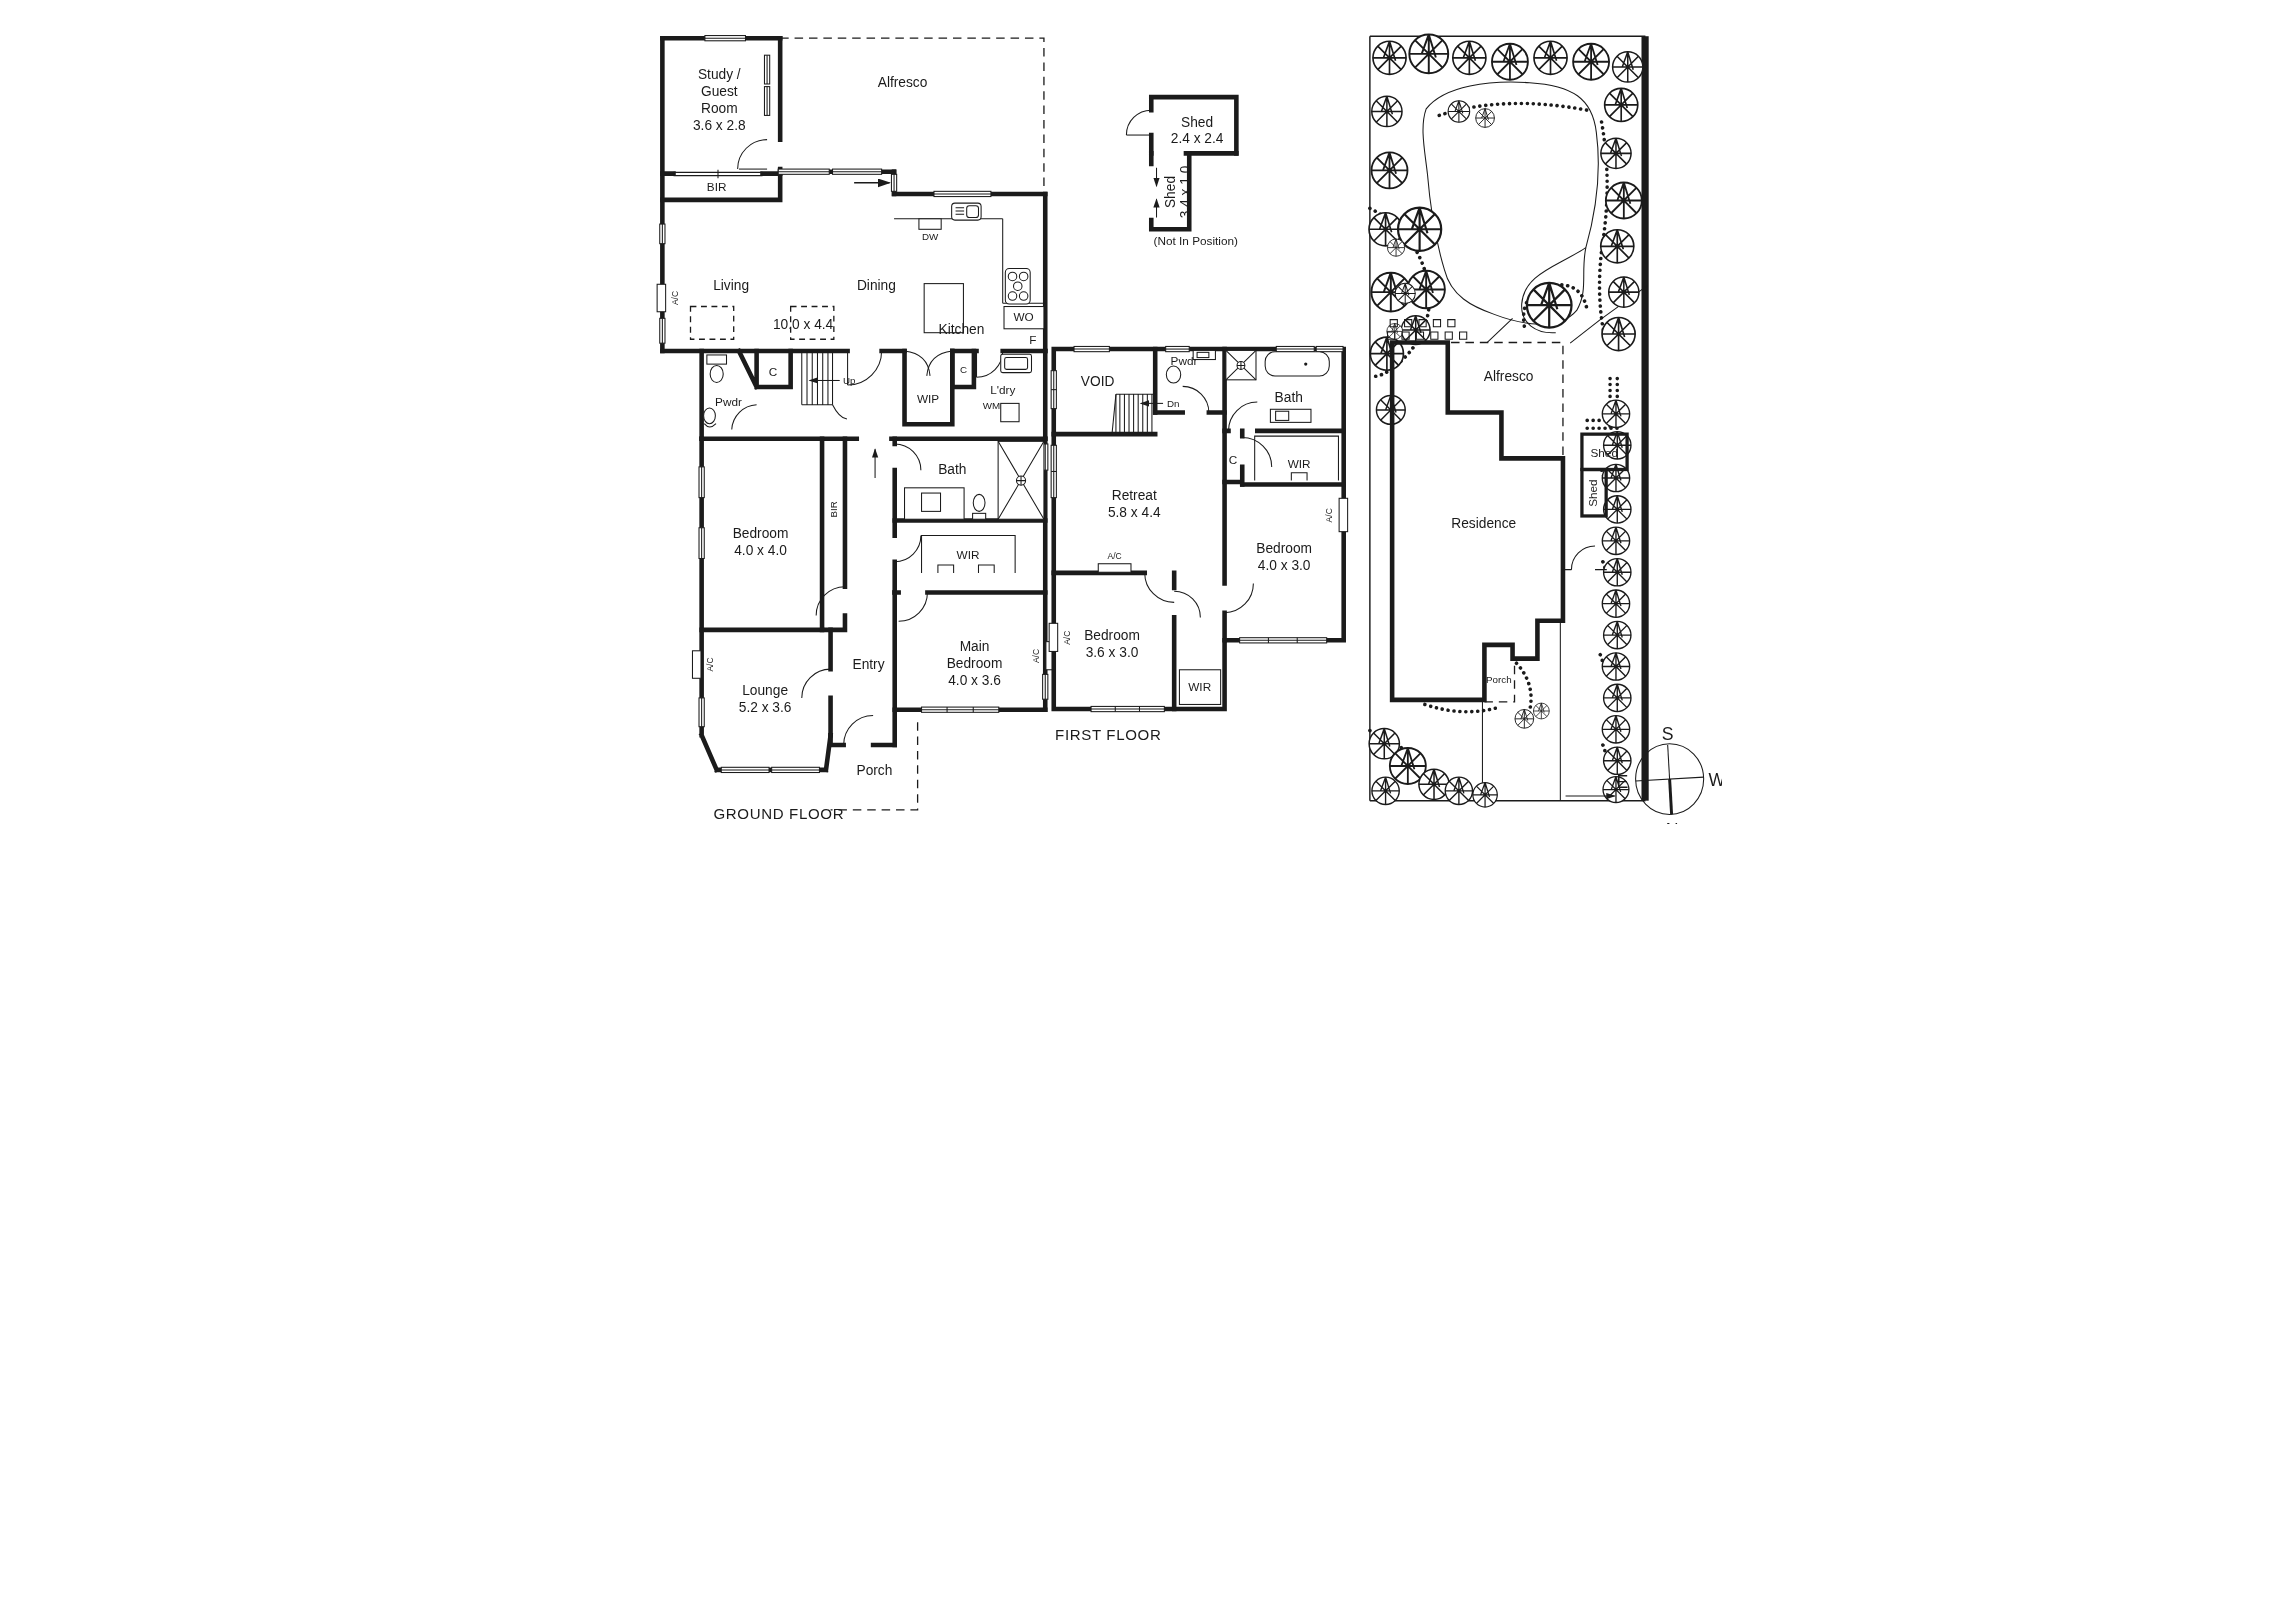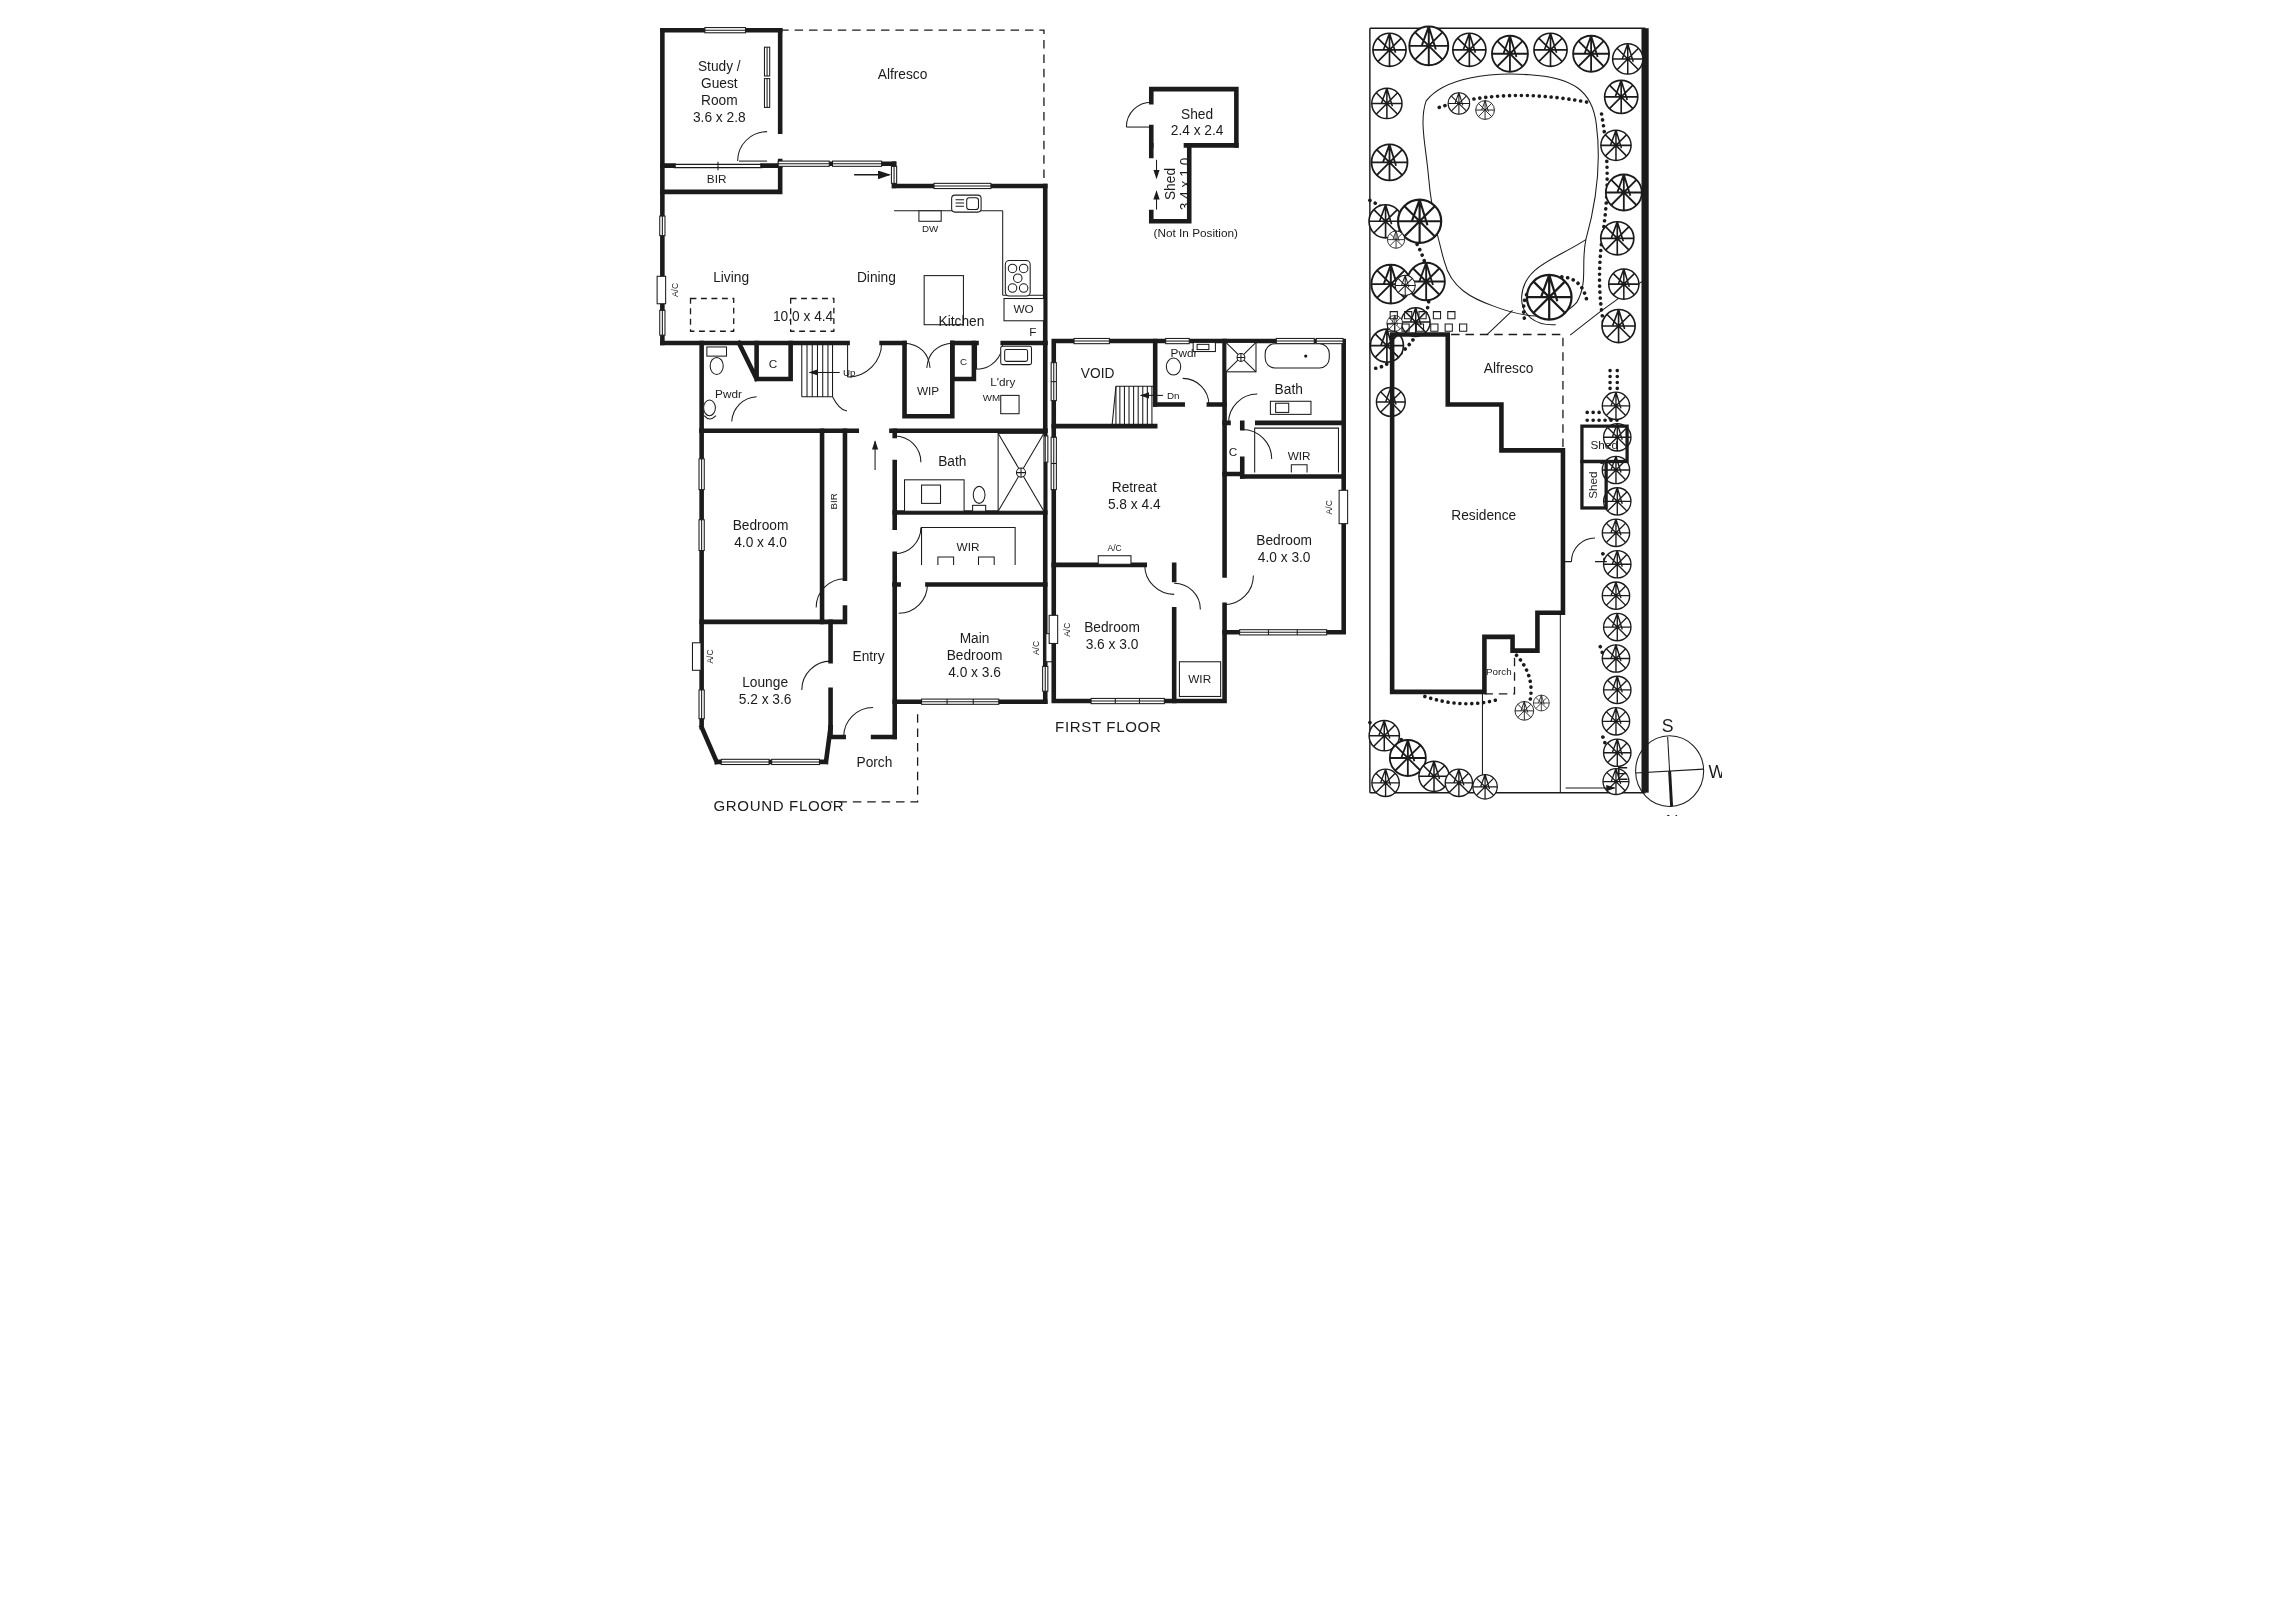--- a/index.html
+++ b/index.html
@@ -1,16 +1,16 @@
 <!DOCTYPE html>
 <html style="font-size:10.5px"><head>
 <meta charset="utf-8">
 <style>
   html,body{margin:0;padding:0;background:#ffffff;}
-  .sheet{width:100%;max-width:1148px;margin:4px auto;background:#fff;}
+  .sheet{width:100%;max-width:1148px;margin:12px auto;background:#fff;}
   svg{display:block;width:100%;height:auto;background:#fff;}
   svg text{font-family:"Liberation Sans","DejaVu Sans",sans-serif;fill:#1b1b1b;}
   .wall{stroke:#1b1b1b;stroke-width:7;fill:none;stroke-linecap:square;}
   .wall5{stroke:#1b1b1b;stroke-width:5;fill:none;stroke-linecap:square;}
   .thin{stroke:#1b1b1b;stroke-width:1.6;fill:none;}
   .thin2{stroke:#1b1b1b;stroke-width:2.2;fill:none;}
   .dash{stroke:#1b1b1b;stroke-width:2;fill:none;stroke-dasharray:13 9;}
   .dashsq{stroke:#1b1b1b;stroke-width:2;fill:none;stroke-dasharray:9 7;}
   .win{fill:#ffffff;stroke:#1b1b1b;stroke-width:1.6;}
   .dots{stroke:#1b1b1b;stroke-width:5.5;fill:none;stroke-linecap:round;stroke-dasharray:0.1 9;}

